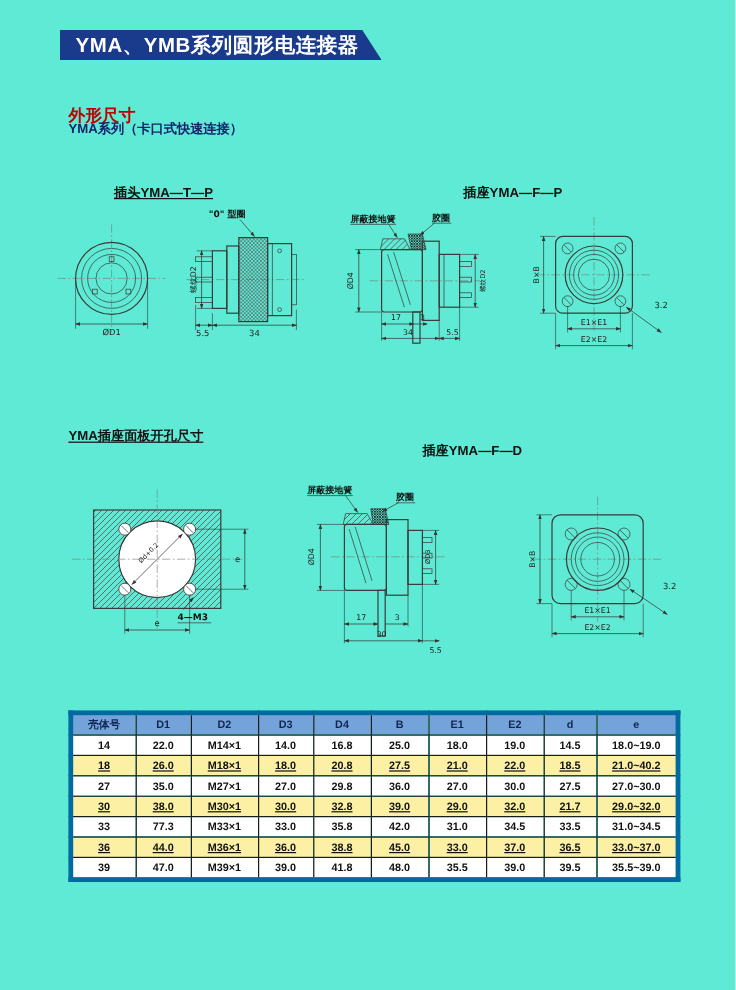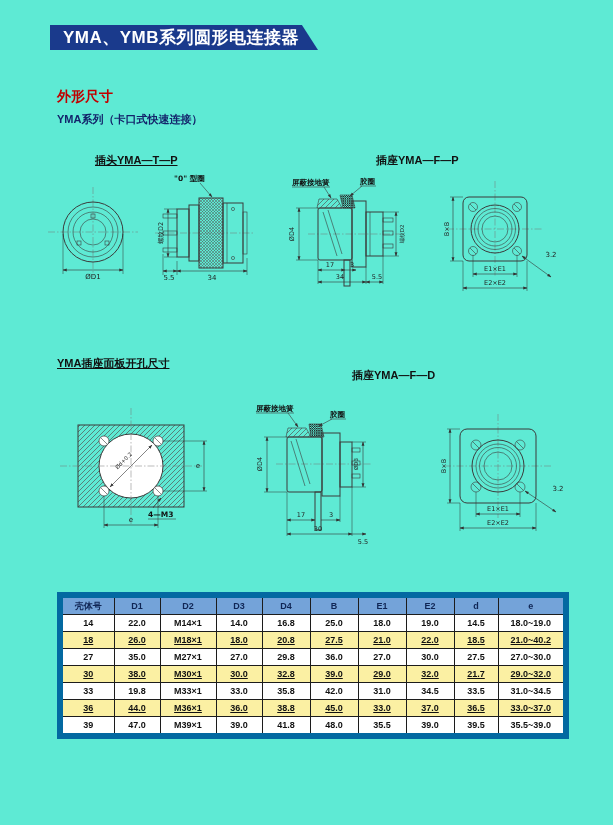--- a/index.html
+++ b/index.html
@@ -4,45 +4,45 @@
 <style>
   html,body{margin:0;padding:0;background:#ffffff;}
   .page{position:relative;width:613px;height:825px;background:#5eead4;overflow:hidden;
         font-family:"Liberation Sans","DejaVu Sans",sans-serif;}
   
   .banner{position:absolute;left:50px;top:25px;width:268px;height:25px;background:#1a3a8c;
           clip-path:polygon(0 0,94% 0,100% 100%,0 100%);
           color:#ffffff;font-size:17px;font-weight:bold;line-height:25px;padding-left:13px;
           box-sizing:border-box;letter-spacing:0.5px;}
   .sec-heading{position:absolute;left:57px;top:88px;color:#c00000;font-size:14px;font-weight:bold;}
-  .series-note{position:absolute;left:57px;top:112px;color:#13246b;font-size:11px;font-weight:bold;}
+  .series-note{position:absolute;left:57px;top:100px;color:#13246b;font-size:11px;font-weight:bold;}
   .draw-title{position:absolute;color:#111111;font-size:11px;font-weight:bold;}
   #t-plug{left:95px;top:153px;text-decoration:underline;}
-  #t-fp{left:376px;top:153px;}
+  #t-fp{left:386px;top:153px;}
   #t-panel{left:57px;top:356px;text-decoration:underline;}
   #t-fd{left:352px;top:368px;}
   svg{position:absolute;left:0;}
   #svg1{top:168px;}
   #svg2{top:400px;}
   .ln{stroke:#3b3b3b;stroke-width:1;fill:none;}
   .tn{stroke:#3b3b3b;stroke-width:0.6;fill:none;}
   .cl{stroke:#777;stroke-width:0.5;fill:none;stroke-dasharray:7 2 1.5 2;}
   .dim{stroke:#333;stroke-width:0.6;fill:none;}
   .ext{stroke:#333;stroke-width:0.5;fill:none;}
   .dt{font-family:"DejaVu Sans",sans-serif;font-size:6.5px;fill:#222;}
   .dt7{font-family:"DejaVu Sans",sans-serif;font-size:7px;fill:#222;}
   .cn{font-family:"DejaVu Sans",sans-serif;font-size:7.5px;font-weight:bold;fill:#111;}
   .mid{text-anchor:middle;}
   
   .spec-wrap{position:absolute;left:57px;top:592px;width:506px;}
   table.spec{border-collapse:collapse;width:506px;table-layout:fixed;
              font-family:"Liberation Sans","DejaVu Sans",sans-serif;}
   table.spec th,table.spec td{border:1px solid #1c1c1c;text-align:center;
              font-size:9px;font-weight:bold;height:16px;padding:0;overflow:hidden;}
-  table.spec{border:6px solid #0369a1;}
+  table.spec{border:4px solid #0369a1;}
   table.spec th{background:#74a3d9;color:#102655;}
   table.spec td{background:#ffffff;color:#111111;}
   table.spec tr.alt td{background:#fbf0a3;text-decoration:underline;}
 </style>
 </head>
 <body>
 
 <div class="page">
 
   <div class="banner">
@@ -372,21 +372,21 @@
             <td>30.0</td>
             <td>32.8</td>
             <td>39.0</td>
             <td>29.0</td>
             <td>32.0</td>
             <td>21.7</td>
             <td>29.0~32.0</td>
           </tr>
           <tr>
             <td>33</td>
-            <td>19.8</td>
+            <td>77.3</td>
             <td>M33×1</td>
             <td>33.0</td>
             <td>35.8</td>
             <td>42.0</td>
             <td>31.0</td>
             <td>34.5</td>
             <td>33.5</td>
             <td>31.0~34.5</td>
           </tr>
           <tr class="alt">

